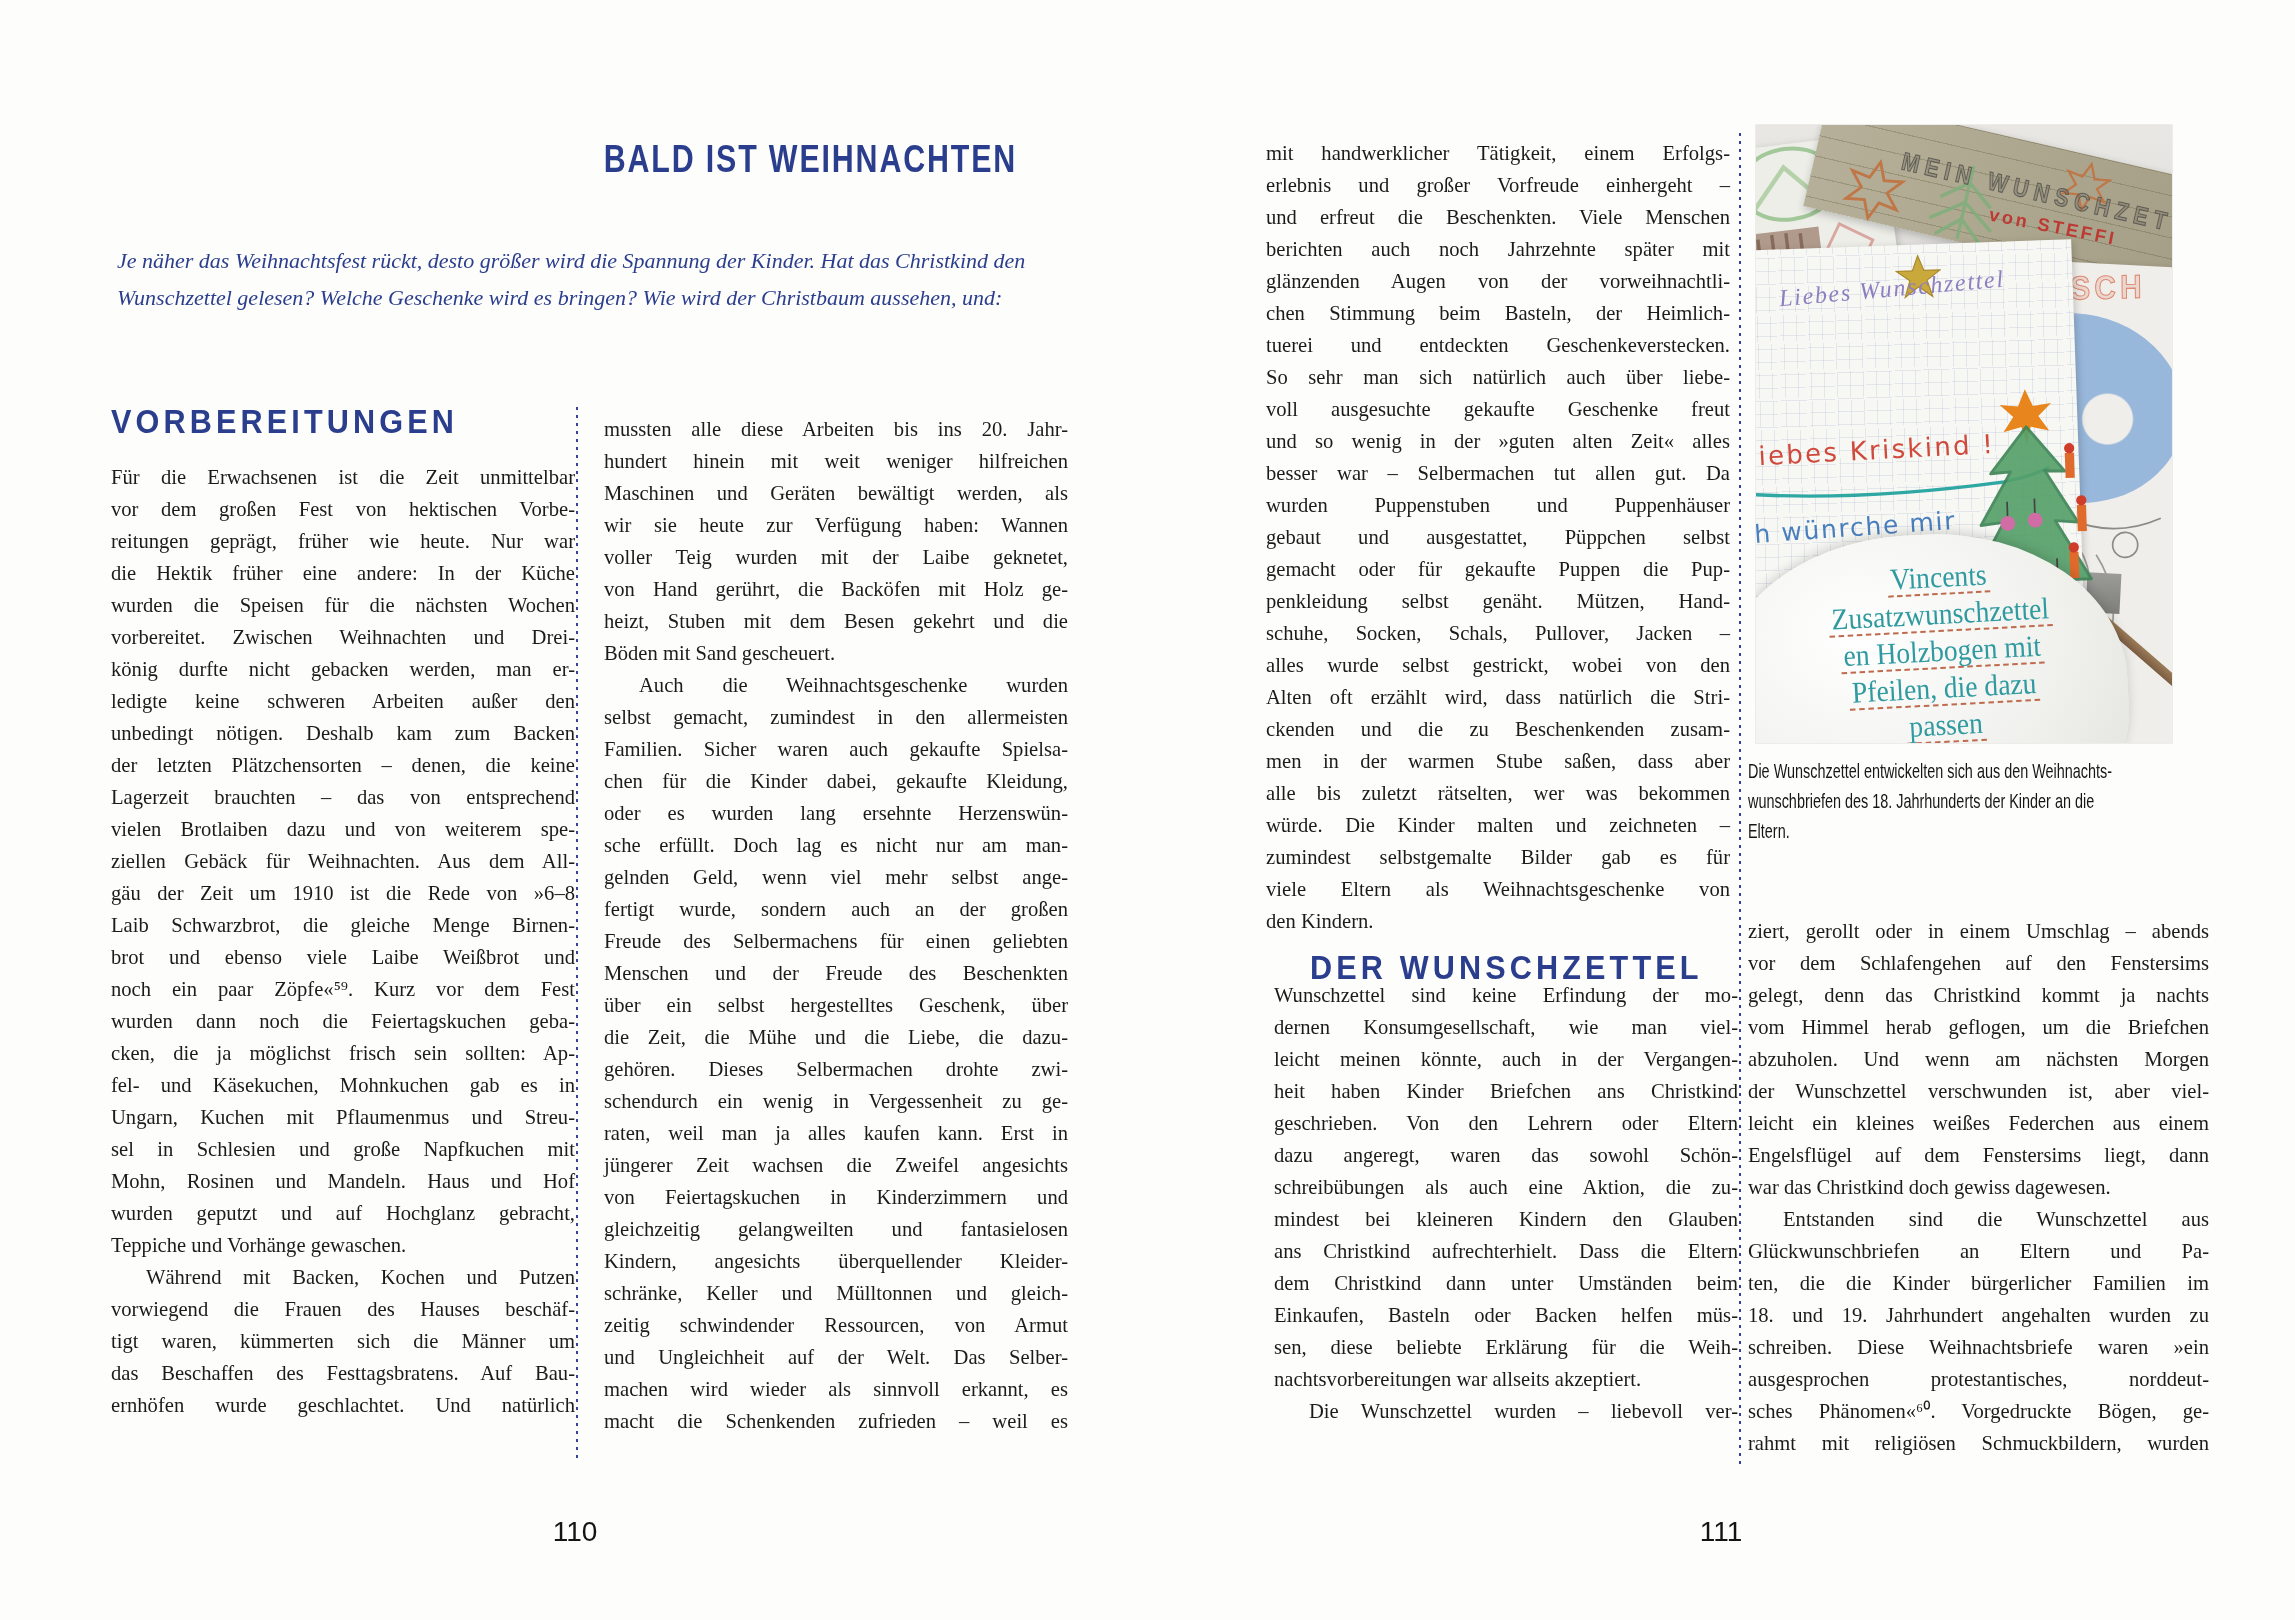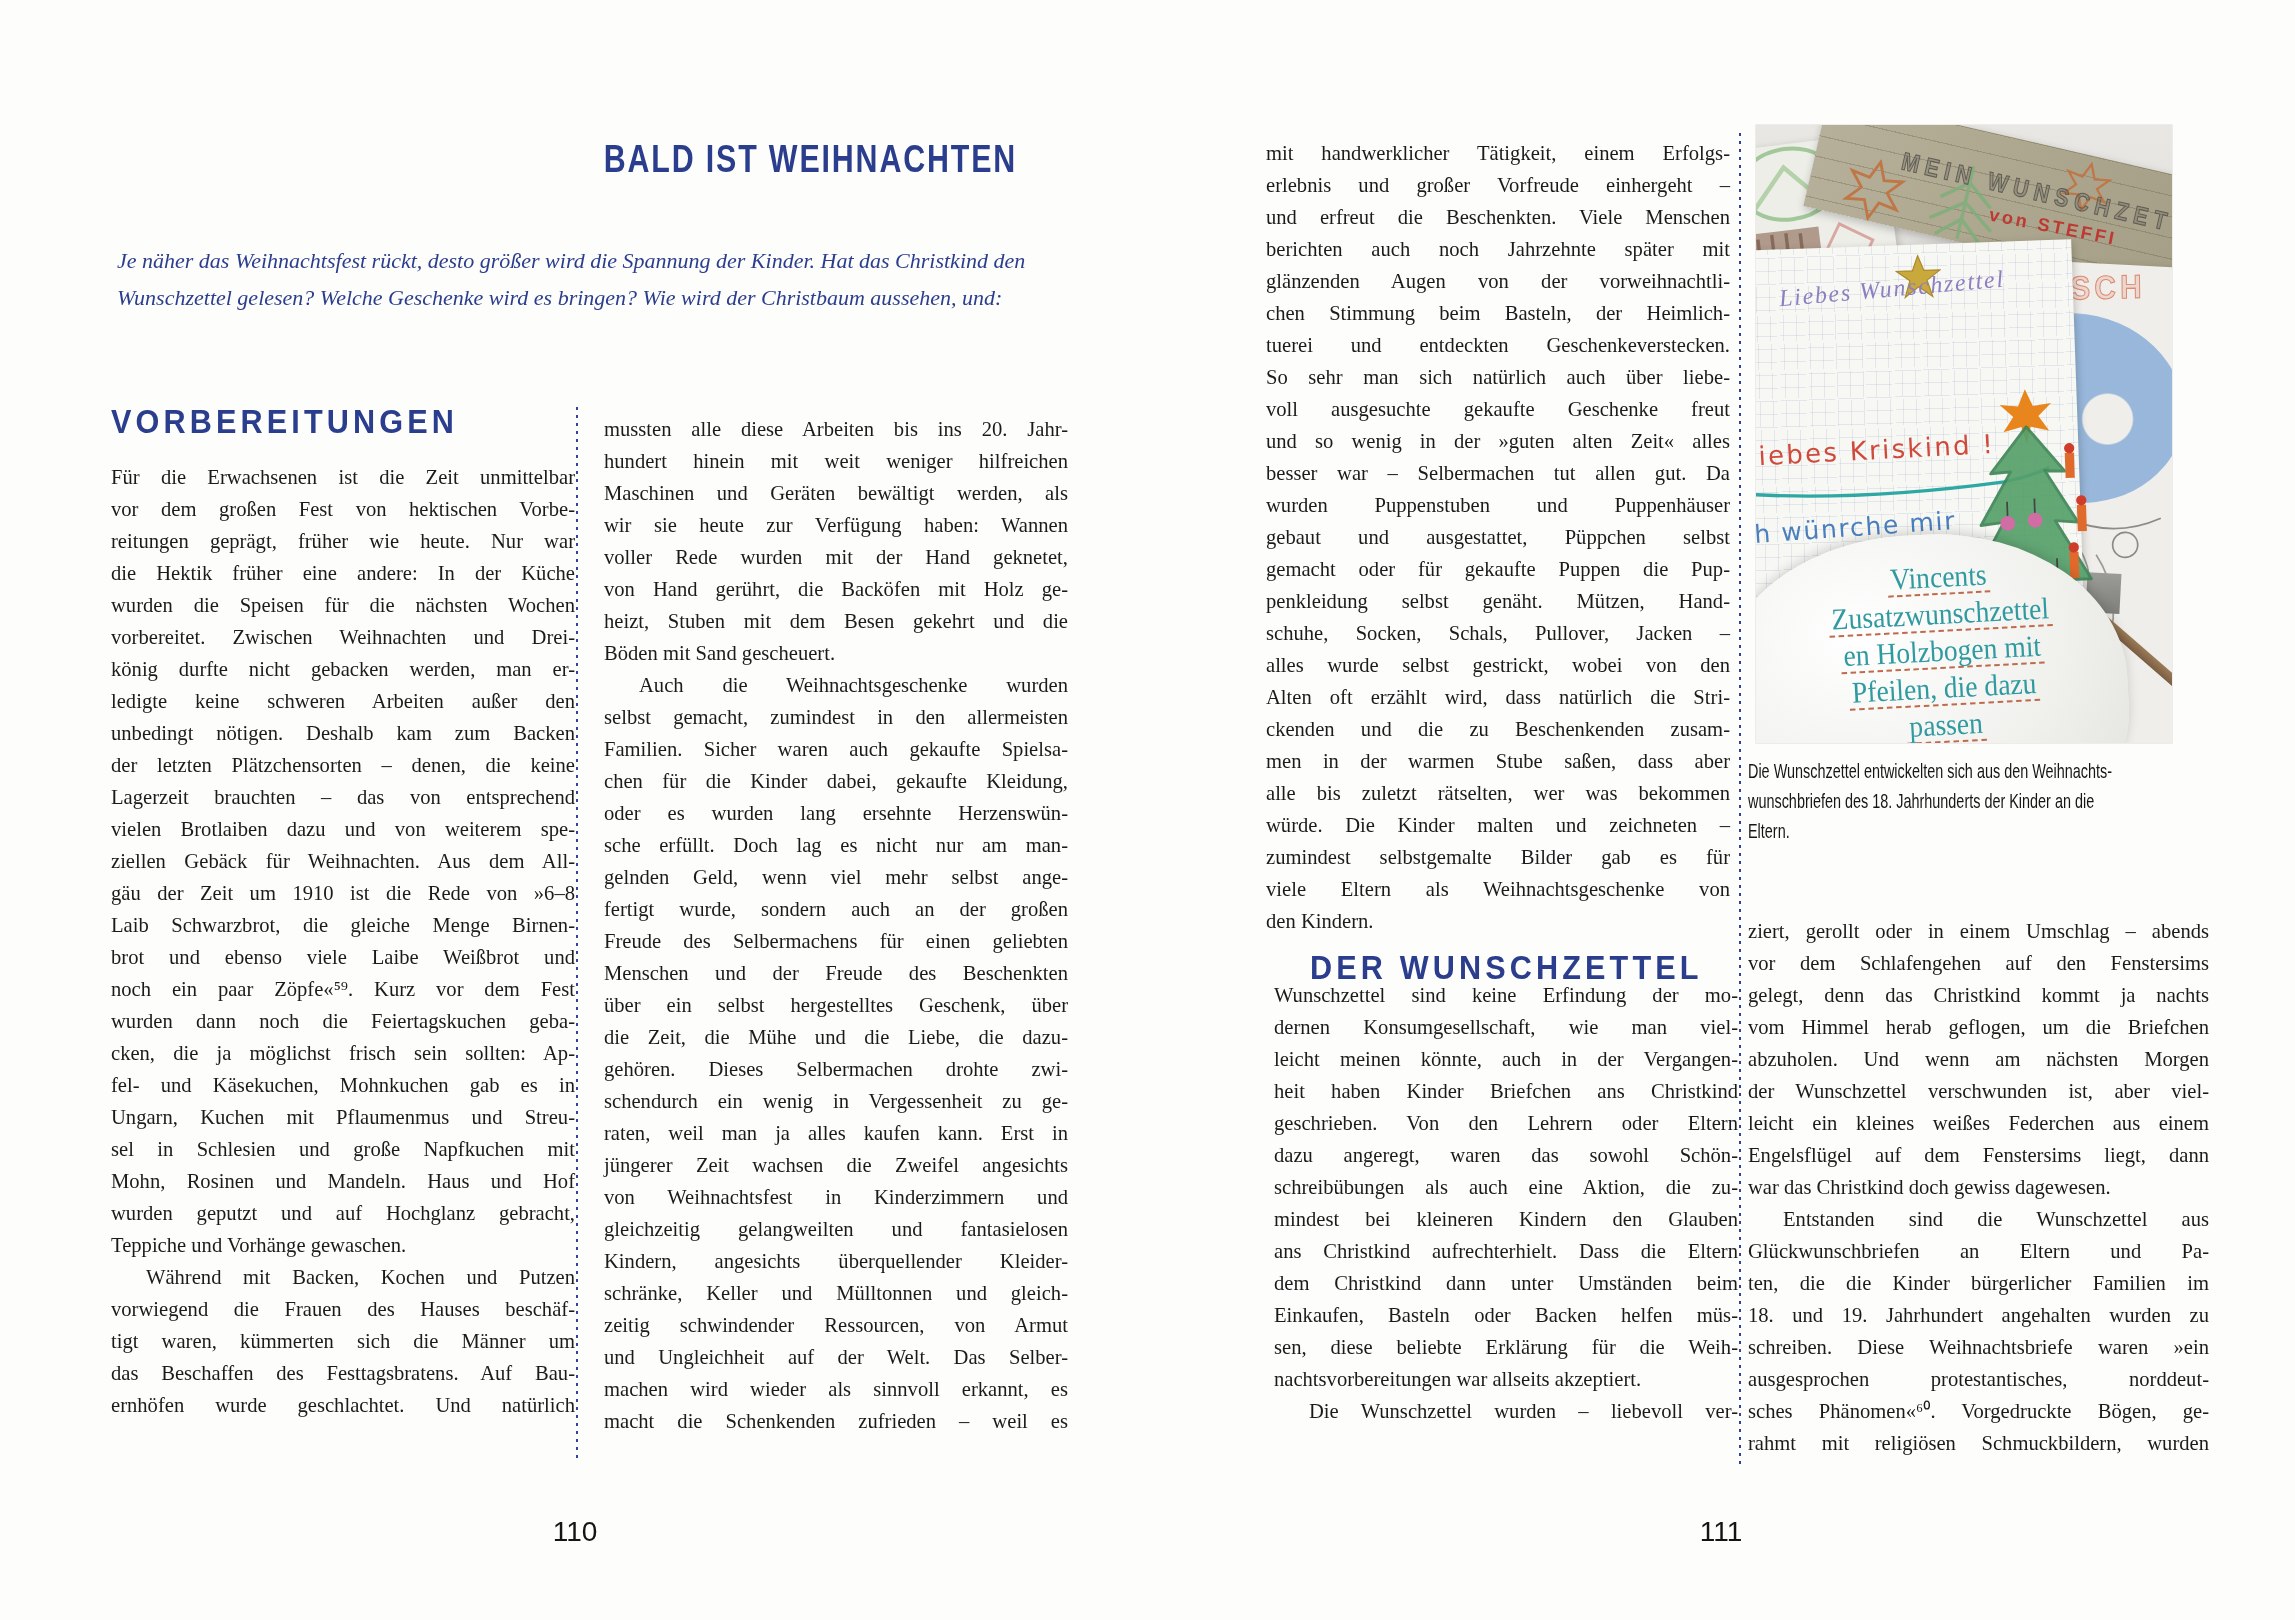--- a/index.html
+++ b/index.html
@@ -130,41 +130,41 @@
       <div class="line">tigt waren, kümmerten sich die Männer um</div>
       <div class="line">das Beschaffen des Festtagsbratens. Auf Bau-</div>
       <div class="line">ernhöfen wurde geschlachtet. Und natürlich</div>
     </div>
 
   <div class="abs col" style="left:596px;top:413px;margin-left:8px;">
       <div class="line">mussten alle diese Arbeiten bis ins 20. Jahr-</div>
       <div class="line">hundert hinein mit weit weniger hilfreichen</div>
       <div class="line">Maschinen und Geräten bewältigt werden, als</div>
       <div class="line">wir sie heute zur Verfügung haben: Wannen</div>
-      <div class="line">voller Rede wurden mit der Hand geknetet,</div>
+      <div class="line">voller Teig wurden mit der Laibe geknetet,</div>
       <div class="line">von Hand gerührt, die Backöfen mit Holz ge-</div>
       <div class="line">heizt, Stuben mit dem Besen gekehrt und die</div>
       <div class="line end">Böden mit Sand gescheuert.</div>
       <div class="line indent">Auch die Weihnachtsgeschenke wurden</div>
       <div class="line">selbst gemacht, zumindest in den allermeisten</div>
       <div class="line">Familien. Sicher waren auch gekaufte Spielsa-</div>
       <div class="line">chen für die Kinder dabei, gekaufte Kleidung,</div>
       <div class="line">oder es wurden lang ersehnte Herzenswün-</div>
       <div class="line">sche erfüllt. Doch lag es nicht nur am man-</div>
       <div class="line">gelnden Geld, wenn viel mehr selbst ange-</div>
       <div class="line">fertigt wurde, sondern auch an der großen</div>
       <div class="line">Freude des Selbermachens für einen geliebten</div>
       <div class="line">Menschen und der Freude des Beschenkten</div>
       <div class="line">über ein selbst hergestelltes Geschenk, über</div>
       <div class="line">die Zeit, die Mühe und die Liebe, die dazu-</div>
       <div class="line">gehören. Dieses Selbermachen drohte zwi-</div>
       <div class="line">schendurch ein wenig in Vergessenheit zu ge-</div>
       <div class="line">raten, weil man ja alles kaufen kann. Erst in</div>
       <div class="line">jüngerer Zeit wachsen die Zweifel angesichts</div>
-      <div class="line">von Weihnachtsfest in Kinderzimmern und</div>
+      <div class="line">von Feiertagskuchen in Kinderzimmern und</div>
       <div class="line">gleichzeitig gelangweilten und fantasielosen</div>
       <div class="line">Kindern, angesichts überquellender Kleider-</div>
       <div class="line">schränke, Keller und Mülltonnen und gleich-</div>
       <div class="line">zeitig schwindender Ressourcen, von Armut</div>
       <div class="line">und Ungleichheit auf der Welt. Das Selber-</div>
       <div class="line">machen wird wieder als sinnvoll erkannt, es</div>
       <div class="line">macht die Schenkenden zufrieden – weil es</div>
     </div>
 
   <div class="abs vrule" style="left:576px;top:407px;height:1056px;"></div>

